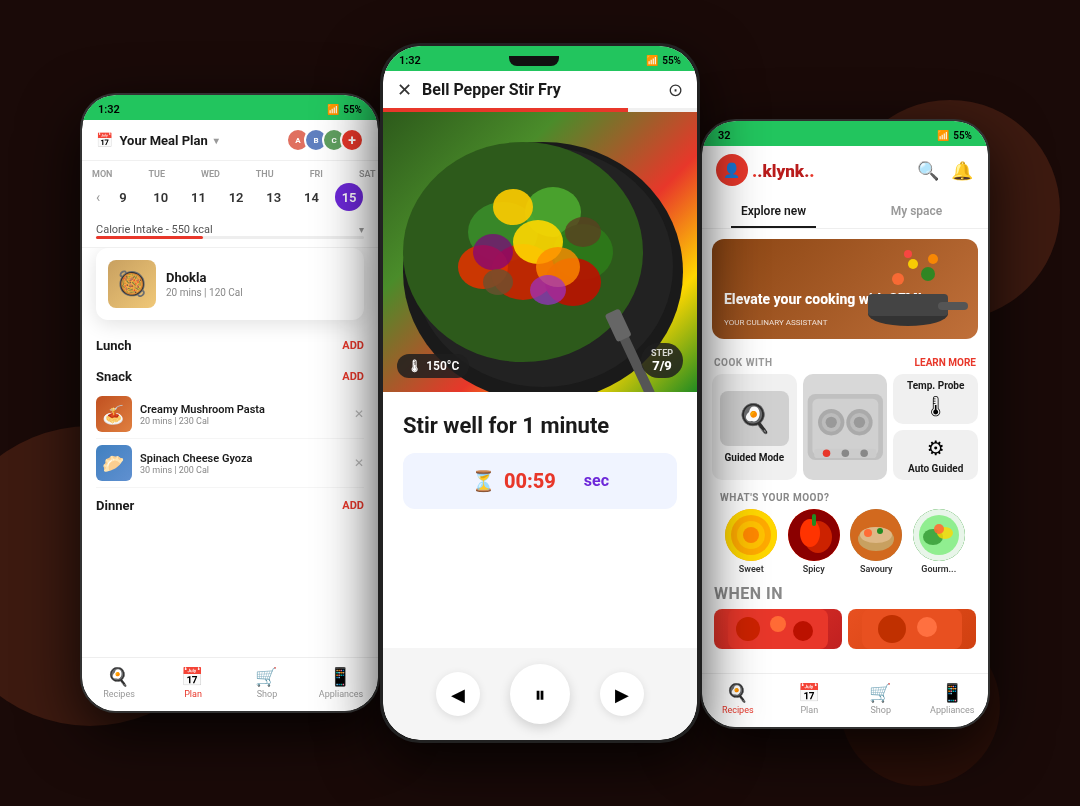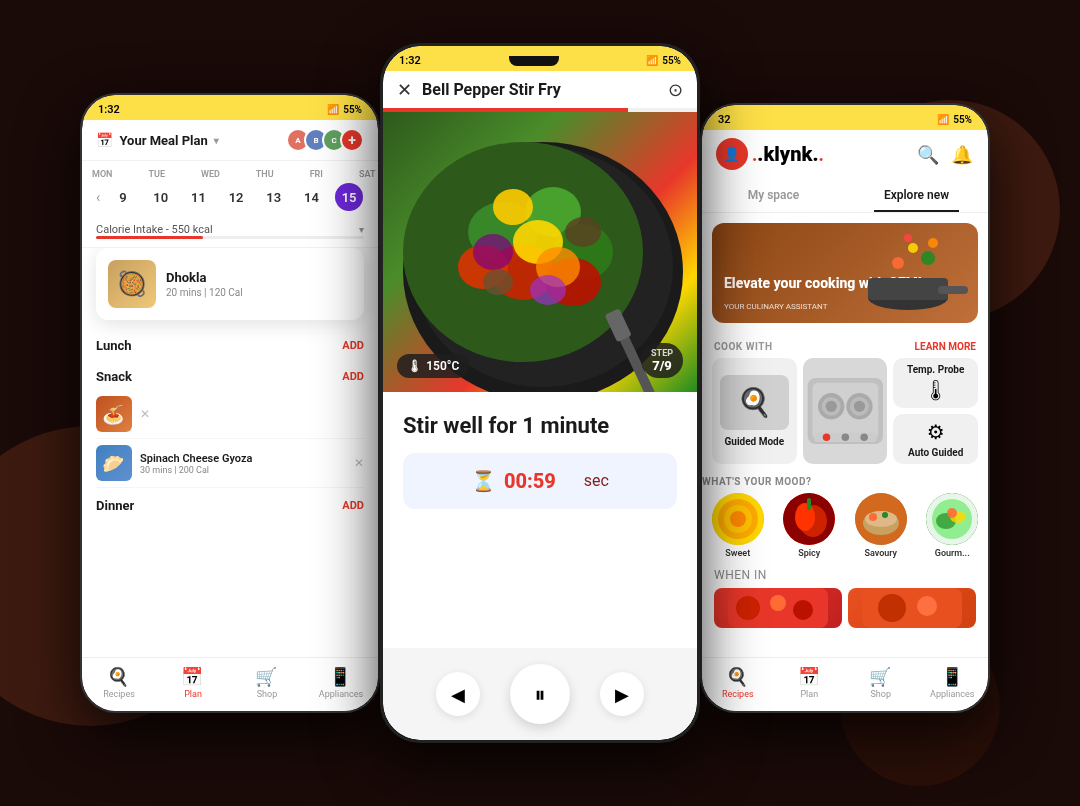--- a/index.html
+++ b/index.html
@@ -78,21 +78,21 @@
       z-index: 3;
       border-radius: 40px;
       border: 3px solid #222;
     }
 
     
     .phone-right {
       width: 290px;
       height: 610px;
       right: 50px;
-      top: 80px;
+      top: 96px;
       z-index: 1;
       border-radius: 36px;
       border: 2px solid #333;
     }
 
     .phone-screen {
       width: 100%;
       height: 100%;
       background: #fff;
       border-radius: 38px;
@@ -105,21 +105,21 @@
     .phone-right .phone-screen { border-radius: 34px; }
 
     
     .status-bar {
       display: flex;
       justify-content: space-between;
       align-items: center;
       padding: 8px 16px 4px;
       font-size: 11px;
       font-weight: 600;
-      background: #fde047;
+      background: #22c55e;
       flex-shrink: 0;
     }
 
     
     .meal-header {
       padding: 8px 14px;
       display: flex;
       align-items: center;
       justify-content: space-between;
       border-bottom: 1px solid #f0f0f0;
@@ -501,21 +501,21 @@
       letter-spacing: 0.5px;
     }
     .learn-more {
       font-size: 10px;
       color: #e8372a;
       font-weight: 700;
     }
 
     
     .mood-section {
-      padding: 4px 0 8px;
+      padding: 4px 18px 8px;
     }
     .mood-title {
       font-size: 10px;
       color: #888;
       font-weight: 700;
       letter-spacing: 0.5px;
       margin-bottom: 6px;
     }
     .mood-row {
       display: flex;
@@ -542,23 +542,23 @@
     .mood-circle-yellow { background: radial-gradient(circle, #ffd700, #ffa500); }
     .mood-circle-red { background: radial-gradient(circle, #cc2200, #ff4422); }
     .mood-circle-brown { background: radial-gradient(circle, #c8a060, #a07040); }
     .mood-circle-green { background: radial-gradient(circle, #90ee90, #228b22); }
 
     
     .when-section {
       padding: 2px 12px;
     }
     .when-title {
-      font-size: 12px;
+      font-size: 16px;
       color: #888;
-      font-weight: 400;
+      font-weight: 700;
       letter-spacing: 0.5px;
     }
     .recipe-preview-row {
       display: flex;
       gap: 6px;
       margin-top: 6px;
     }
     .recipe-preview-card {
       flex: 1;
       height: 40px;
@@ -742,20 +742,24 @@
           <span class="add-btn">ADD</span>
         </div>
 
         <div class="meal-section-header">
           <span class="meal-section-label">Snack</span>
           <span class="add-btn">ADD</span>
         </div>
 
         <div class="meal-item">
           <div class="meal-item-thumb pasta-bg">🍝</div>
+          <div class="meal-item-info">
+            <div class="meal-item-name">Creamy Mushroom Pasta</div>
+            <div class="meal-item-meta">20 mins | 230 Cal</div>
+          </div>
           <span class="meal-item-close">✕</span>
         </div>
         <div class="meal-item">
           <div class="meal-item-thumb gyoza-bg">🥟</div>
           <div class="meal-item-info">
             <div class="meal-item-name">Spinach Cheese Gyoza</div>
             <div class="meal-item-meta">30 mins | 200 Cal</div>
           </div>
           <span class="meal-item-close">✕</span>
         </div>
@@ -853,21 +857,21 @@
           <div style="font-size:9px;opacity:0.8;">STEP</div>
           <div style="font-size:13px;font-weight:800;">7/9</div>
         </div>
       </div>
 
       <div class="recipe-instruction">Stir well for 1 minute</div>
 
       <div class="recipe-timer">
         <span>⏳</span>
         <span style="color:#e8372a;font-weight:800;">00:59</span>
-        <span style="color:#7f1d1d;font-weight:400;font-size:16px;margin-left:20px;">sec</span>
+        <span style="color:#6d28d9;font-weight:700;font-size:16px;margin-left:20px;">sec</span>
       </div>
 
       <div class="center-spacer"></div>
 
       <div class="recipe-controls">
         <div class="ctrl-btn">
           <span>◀</span>
         </div>
         <div class="ctrl-btn-pause">
           <span>⏸</span>
@@ -889,35 +893,35 @@
           <span style="font-size:10px;">55%</span>
         </div>
       </div>
 
       <div class="klynk-header">
         <div class="klynk-logo">
           <div class="klynk-avatar">
             <span>👤</span>
           </div>
           <span class="klynk-brand">
-            <span style="color:#e8372a;">.</span><span style="font-size:20px;font-weight:900;color:#000000;">.klynk.</span><span style="color:#e8372a;">.</span>
+            <span style="color:#e8372a;">.</span><span style="font-size:17px;font-weight:900;color:#b91c1c;">.klynk.</span><span style="color:#e8372a;">.</span>
           </span>
         </div>
         <div class="klynk-actions">
           <span>🔍</span>
           <span>🔔</span>
         </div>
       </div>
 
       <div class="klynk-tabs">
+        <div class="klynk-tab active">
+          <span>Explore new</span>
+        </div>
         <div class="klynk-tab">
           <span>My space</span>
-        </div>
-        <div class="klynk-tab active">
-          <span>Explore new</span>
         </div>
       </div>
 
       <div class="klynk-hero">
         <div class="klynk-hero-text">
           <div class="klynk-hero-title">Elevate your cooking with SEMI</div>
           <div class="klynk-hero-sub">YOUR CULINARY ASSISTANT</div>
         </div>
         <div class="klynk-hero-image">
 

